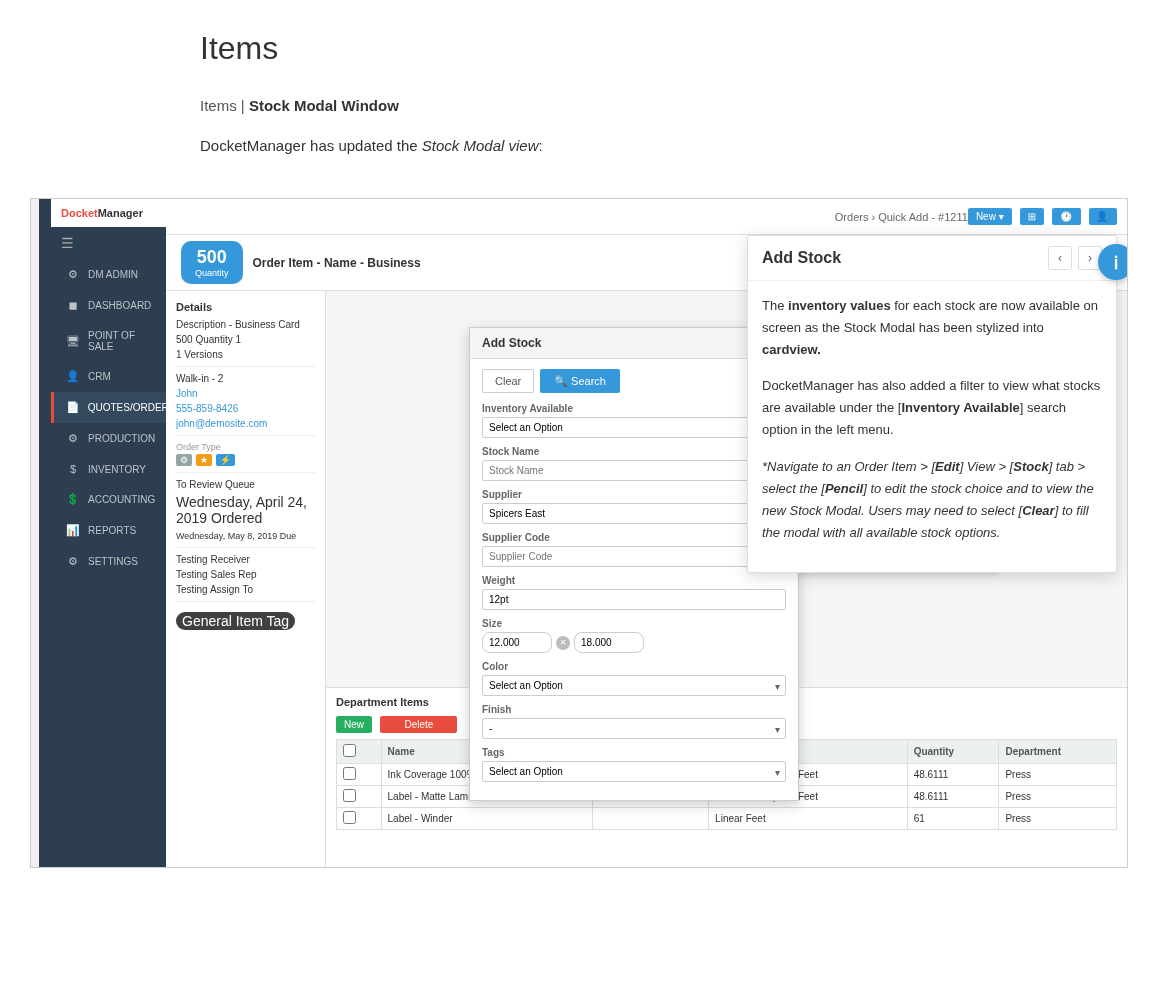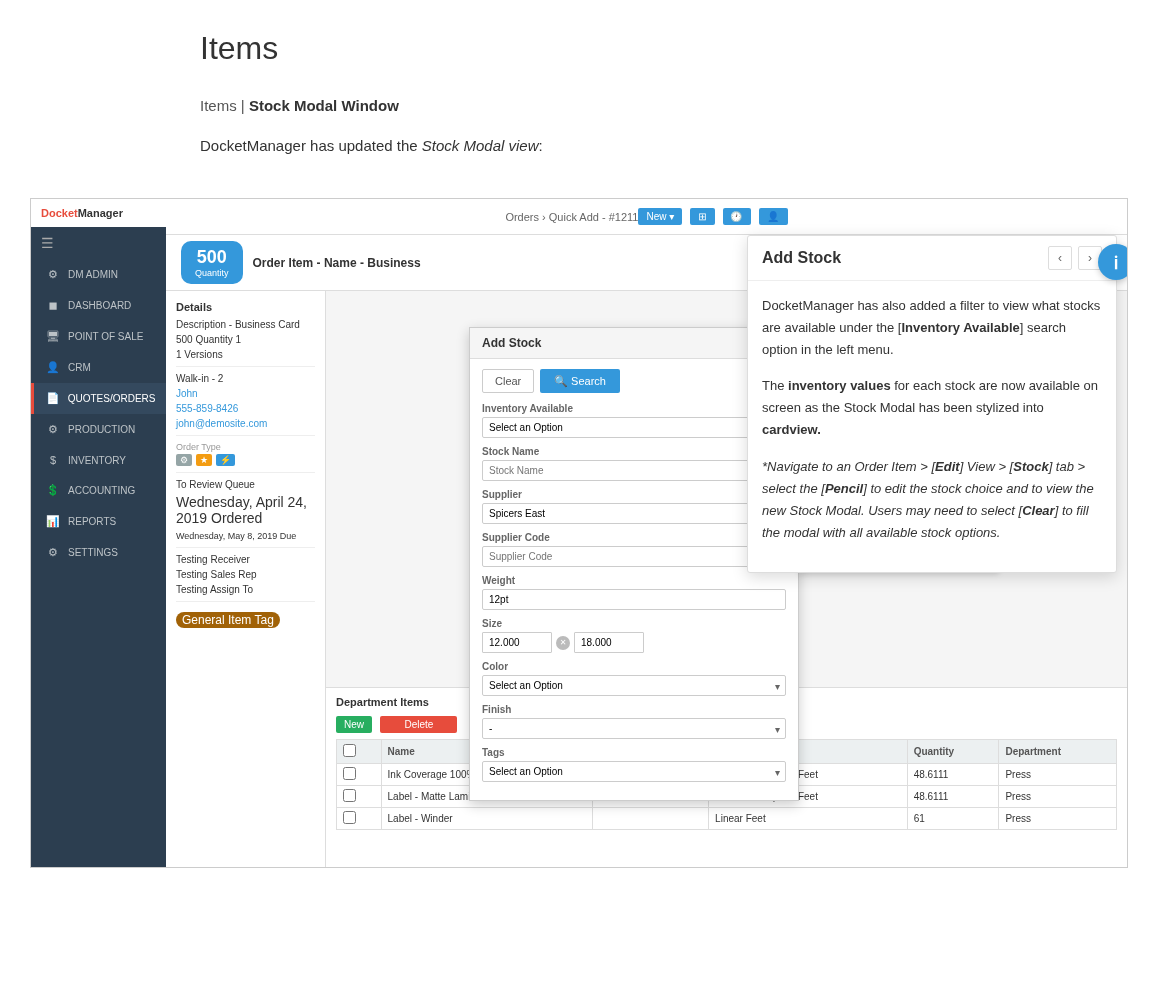--- a/index.html
+++ b/index.html
@@ -45,26 +45,27 @@
       margin: 20px 30px 0 30px;
       border: 1px solid #ccc;
       background: #f0f0f0;
       height: 670px;
       overflow: hidden;
     }
 
     
     .sidebar {
       position: absolute;
-      left: 0;
+      left: 8px;
       top: 0;
       width: 135px;
       height: 100%;
       background: #2c3e50;
       color: #fff;
+      padding-left: 12px;
     }
     .sidebar-logo {
       background: #fff;
       padding: 8px 10px;
       display: flex;
       align-items: center;
       gap: 4px;
     }
     .sidebar-logo-text {
       font-size: 11px;
@@ -109,21 +110,21 @@
       height: 100%;
       background: #ecf0f1;
     }
 
     
     .top-bar {
       background: #fff;
       height: 36px;
       display: flex;
       align-items: center;
-      justify-content: center;
+      justify-content: flex-end;
       padding: 0 10px;
       border-bottom: 1px solid #ddd;
     }
     .top-bar-title {
       font-size: 11px;
       color: #666;
     }
     .top-bar-actions {
       display: flex;
       gap: 8px;
@@ -178,25 +179,25 @@
       color: #333;
       margin-bottom: 6px;
     }
     .detail-row {
       margin-bottom: 4px;
       color: #555;
     }
     .detail-label { color: #999; font-size: 9px; }
     .detail-val { font-size: 10px; color: #333; }
     .tag-badge {
-      background: #a16207;
+      background: #404040;
       color: #fff;
       border-radius: 10px;
       padding: 1px 6px;
-      font-size: 12px;
+      font-size: 14px;
       display: inline-block;
       margin-top: 4px;
     }
     .blue-link { color: #3498db; font-size: 10px; }
     .section-divider { border-top: 1px solid #eee; margin: 6px 0; }
 
     
     .add-stock-modal {
       position: absolute;
       left: 143px;
@@ -278,21 +279,21 @@
     .size-row {
       display: flex;
       align-items: center;
       gap: 4px;
     }
     .size-input {
       width: 70px;
       border: 1px solid #ccc;
       padding: 4px 6px;
       font-size: 10px;
-      border-radius: 1px;
+      border-radius: 8px;
     }
     .clear-x {
       background: #bbb;
       color: #fff;
       border: none;
       border-radius: 50%;
       width: 14px;
       height: 14px;
       font-size: 8px;
       cursor: pointer;
@@ -760,24 +761,24 @@
   <div class="help-panel">
     <div class="help-panel-header">
       <span class="help-panel-title">Add Stock</span>
       <div class="help-nav">
         <button class="help-nav-btn">‹</button>
         <button class="help-nav-btn">›</button>
       </div>
     </div>
     <div class="help-panel-body">
       <p>
-        DocketManager has also added a filter to view what stocks are available under the [<strong>Inventory Available</strong>] search option in the left menu.
+        The <strong>inventory values</strong> for each stock are now available on screen as the Stock Modal has been stylized into <strong>cardview.</strong>
       </p>
       <p>
-        The <strong>inventory values</strong> for each stock are now available on screen as the Stock Modal has been stylized into <strong>cardview.</strong>
+        DocketManager has also added a filter to view what stocks are available under the [<strong>Inventory Available</strong>] search option in the left menu.
       </p>
       <p>
         <em>*Navigate to an Order Item &gt; [<strong>Edit</strong>] View &gt; [<strong>Stock</strong>] tab &gt;  select the [<strong>Pencil</strong>] to edit the stock choice and to view the new Stock Modal. Users may need to select [<strong>Clear</strong>] to fill the modal with all available stock options.</em>
       </p>
     </div>
 
     <div style="position:absolute;right:-18px;top:8px;width:36px;height:36px;background:#3498db;border-radius:50%;display:flex;align-items:center;justify-content:center;color:#fff;font-size:18px;font-weight:bold;box-shadow:0 2px 6px rgba(0,0,0,0.2);cursor:pointer;">ℹ</div>
   </div>
 
 </div>

